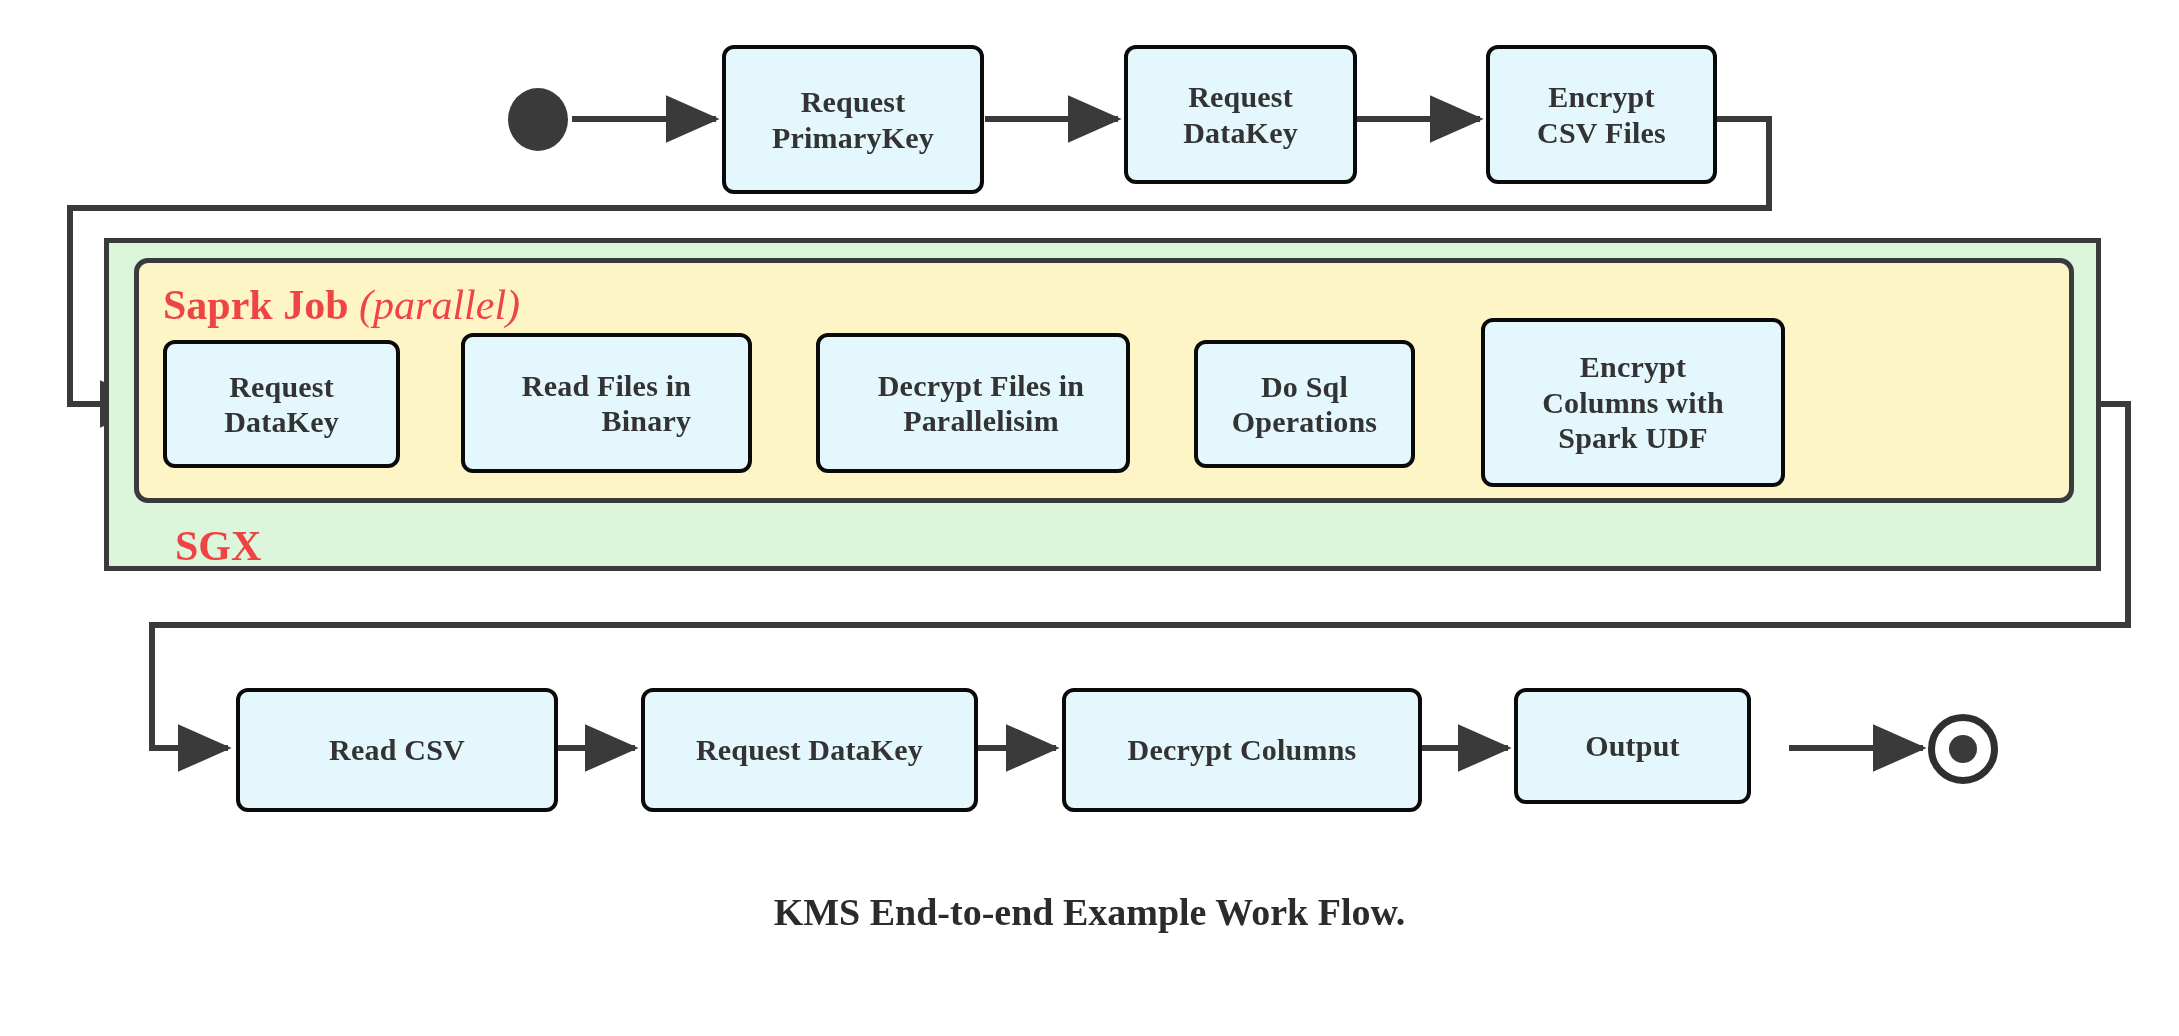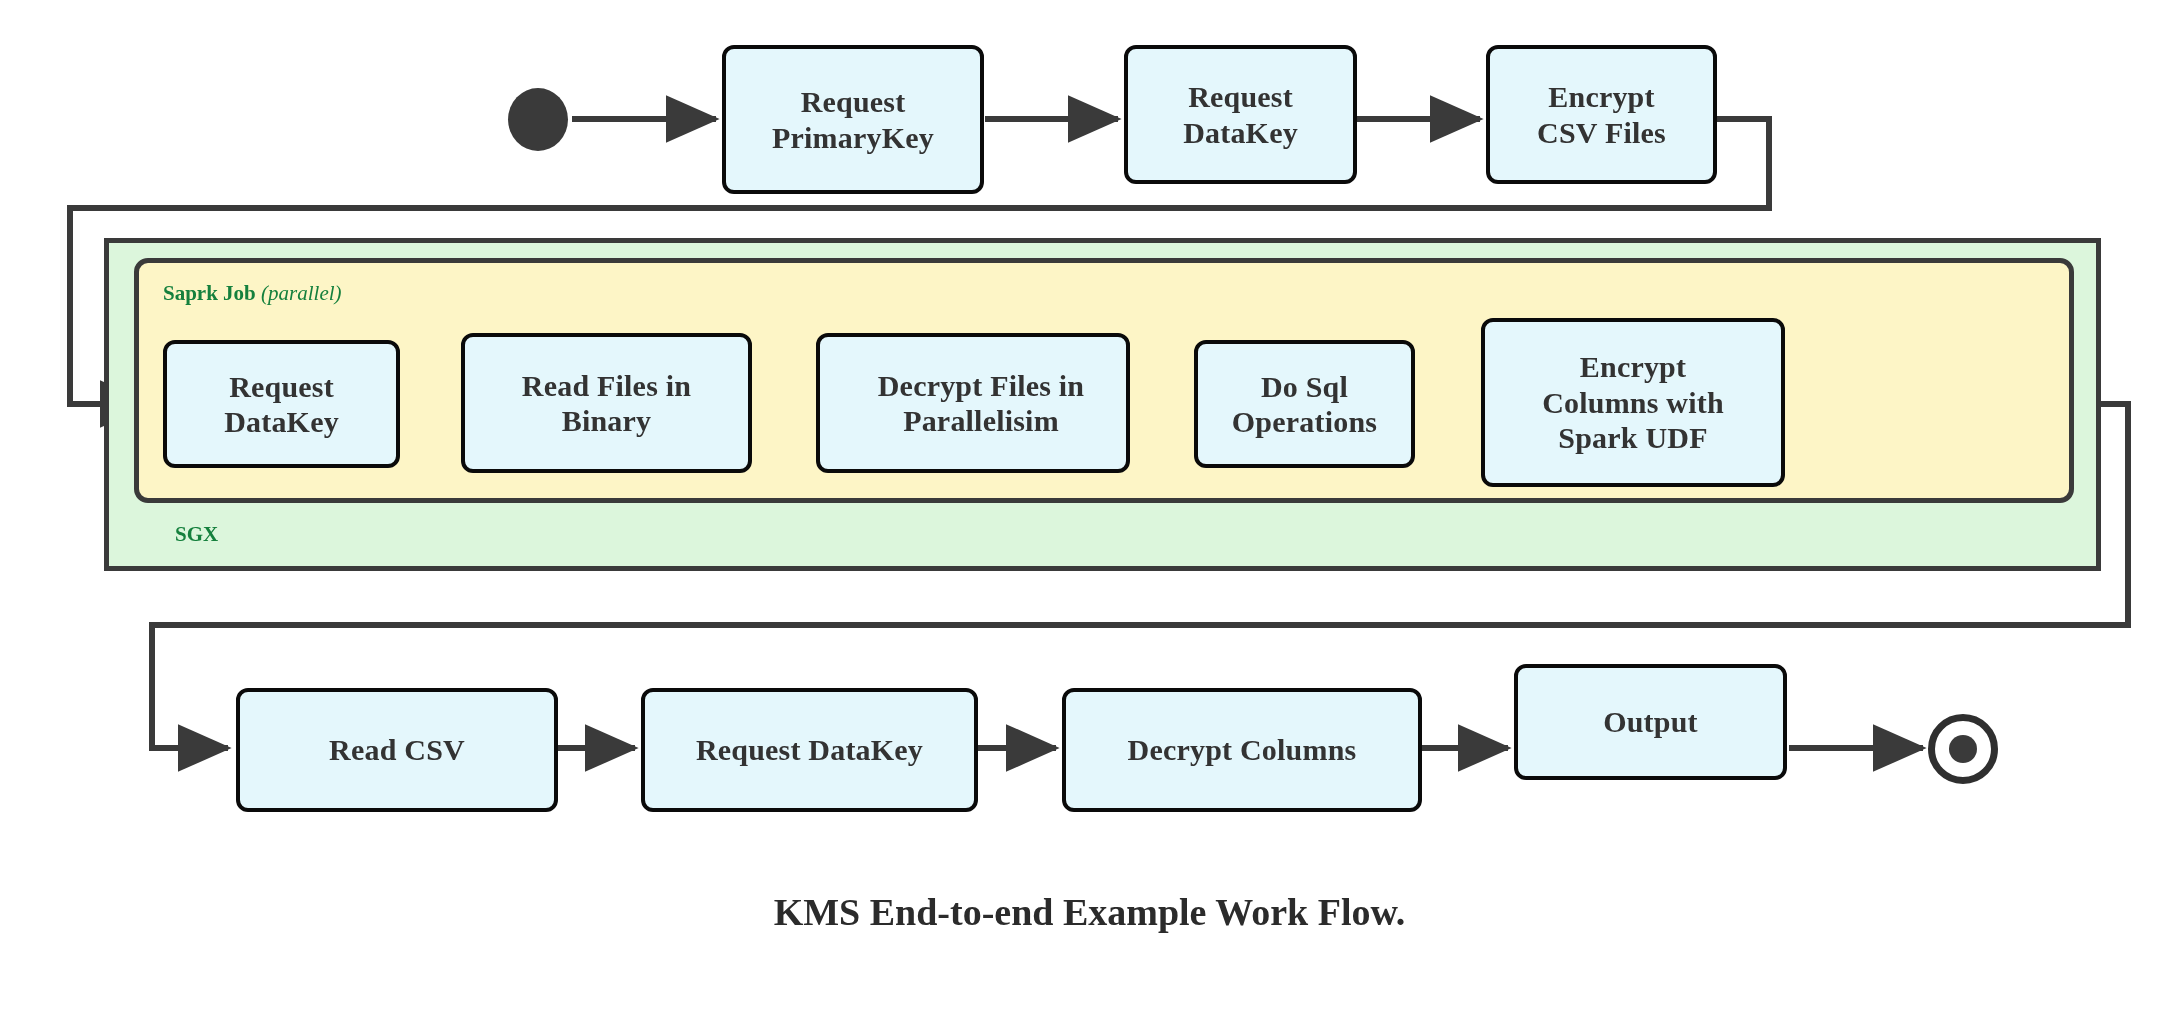--- a/index.html
+++ b/index.html
@@ -57,23 +57,23 @@
   .container-yellow {
     position: absolute;
     box-sizing: border-box;
     background: #fdf5c6;
     border: 5px solid #3a3a3a;
     border-radius: 14px;
     z-index: 2;
   }
   .group-label {
     position: absolute;
-    color: #15803d;
+    color: #ef4444;
     font-weight: bold;
-    font-size: 21px;
+    font-size: 42px;
     font-family: "Liberation Serif", "DejaVu Serif", serif;
     white-space: nowrap;
     z-index: 3;
   }
   .group-label .italic {
     font-style: italic;
     font-weight: normal;
   }
   .caption {
     position: absolute;
@@ -181,21 +181,21 @@
     <span style="display:inline;">SGX</span>
   </div>
 
   <div class="node" style="left:163px; top:340px; width:237px; height:128px;">
     <div>
       <span>Request</span>
       <span>DataKey</span>
     </div>
   </div>
 
-  <div class="node" style="left:461px; top:333px; width:291px; height:140px;">
+  <div class="node" style="left:461px; top:333px; width:291px; height:140px;text-align:right;">
     <div>
       <span>Read Files in</span>
       <span>Binary</span>
     </div>
   </div>
 
   <div class="node" style="left:816px; top:333px; width:314px; height:140px;padding-left:16px;">
     <div>
       <span>Decrypt Files in</span>
       <span>Parallelisim</span>
@@ -229,21 +229,21 @@
       <span>Decrypt Columns</span>
     </div>
   </div>
 
   <div class="node" style="left:641px; top:688px; width:337px; height:124px;">
     <div>
       <span>Request DataKey</span>
     </div>
   </div>
 
-  <div class="node" style="left:1514px; top:664px; width:273px; height:116px;">
+  <div class="node" style="left:1514px; top:688px; width:237px; height:116px;">
     <div>
       <span>Output</span>
     </div>
   </div>
 
   <div class="end-node" style="left:1928px; top:714px; width:70px; height:70px;">
     <div class="inner-dot"></div>
   </div>
 
   <div class="caption" style="left:0; top:890px;">KMS End-to-end Example Work Flow.</div>

